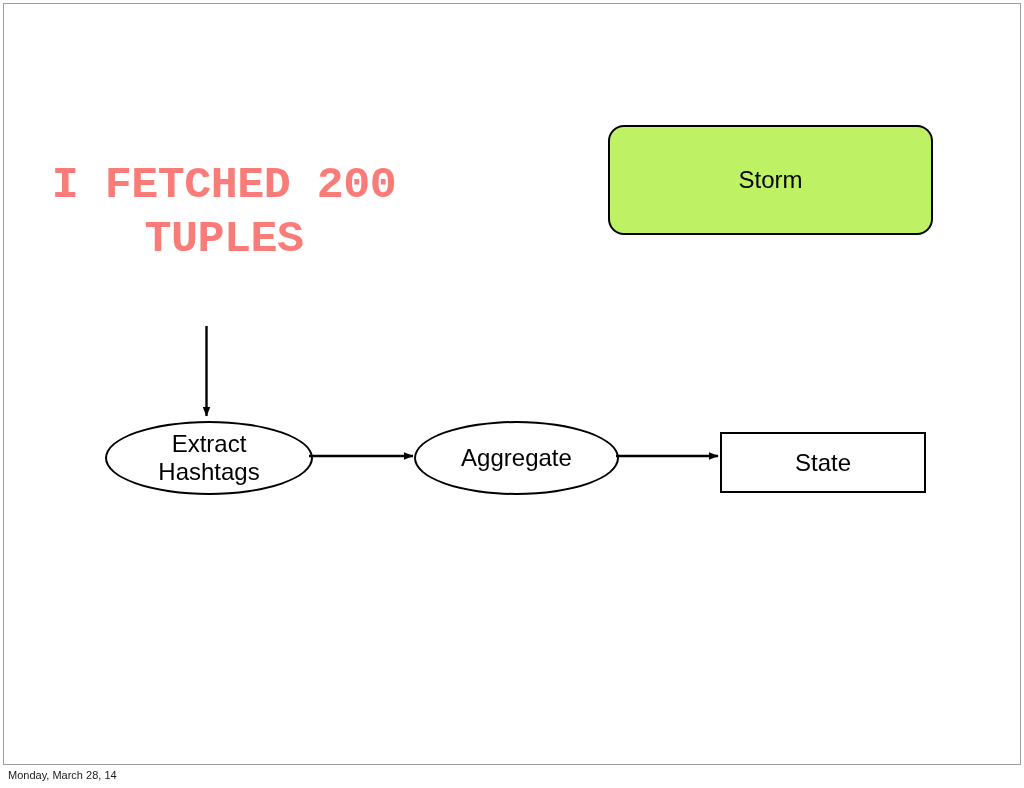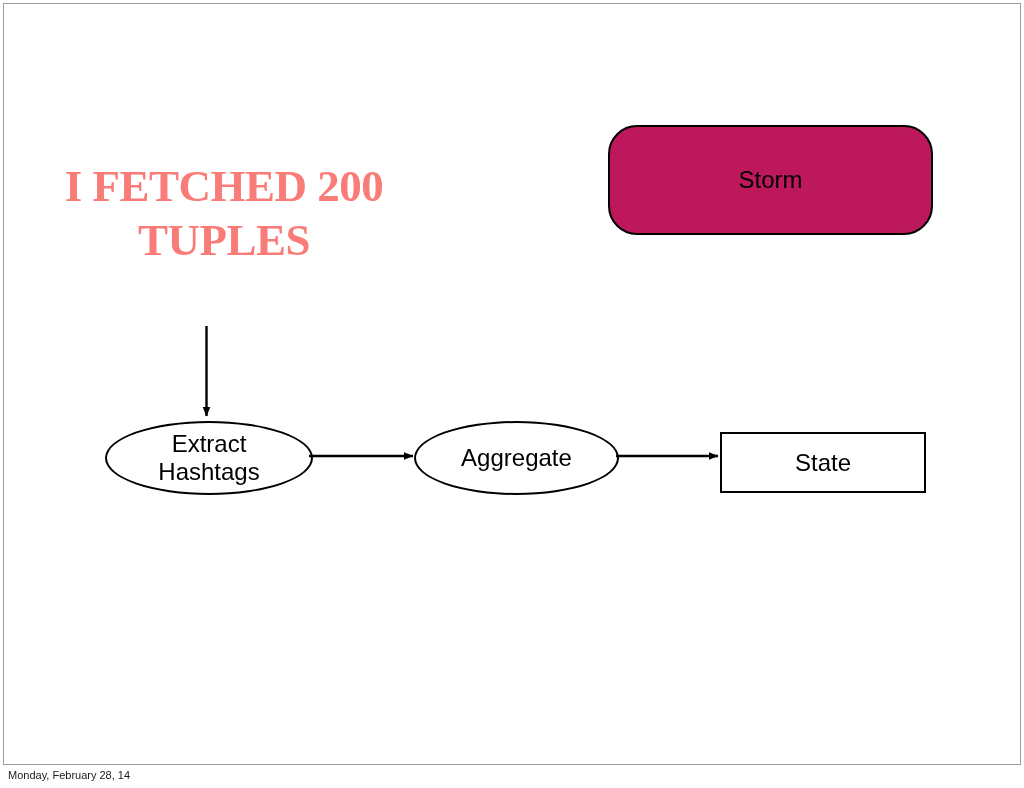--- a/index.html
+++ b/index.html
@@ -29,21 +29,21 @@
   }
 
   
   #headline {
     position: absolute;
     left: 20px;
     top: 155px;
     width: 400px;
     text-align: center;
     color: #fa7c78;
-    font-family: Liberation Serif, serif;
+    font-family: Liberation Mono, monospace;
     font-weight: bold;
     font-size: 45px;
     line-height: 54px;
     letter-spacing: -0.5px;
     white-space: pre-line;
   }
 
   
   .node-label {
     font-family: "Liberation Sans", sans-serif;
@@ -56,22 +56,22 @@
 
   
   #storm-box {
     position: absolute;
     left: 604px;
     top: 121px;
     width: 325px;
     height: 110px;
     box-sizing: border-box;
     border: 2px solid #000000;
-    border-radius: 29px;
-    background: #be185d;
+    border-radius: 16px;
+    background: #bef264;
     display: flex;
     align-items: center;
     justify-content: center;
   }
 
   
   .rect-node {
     position: absolute;
     box-sizing: border-box;
     border: 2px solid #000000;
@@ -172,13 +172,13 @@
 
     <line x1="202.5" y1="322" x2="202.5" y2="412" stroke="#000000" stroke-width="2.4" marker-end="url(#arrowhead)"></line>
 
     <line x1="305" y1="452" x2="409" y2="452" stroke="#000000" stroke-width="2.4" marker-end="url(#arrowhead)"></line>
 
     <line x1="612" y1="452" x2="714" y2="452" stroke="#000000" stroke-width="2.4" marker-end="url(#arrowhead)"></line>
   </svg>
 
 </div>
 
-<div id="footer-date">Monday, February 28, 14</div>
+<div id="footer-date">Monday, March 28, 14</div>
 
 </body></html>

